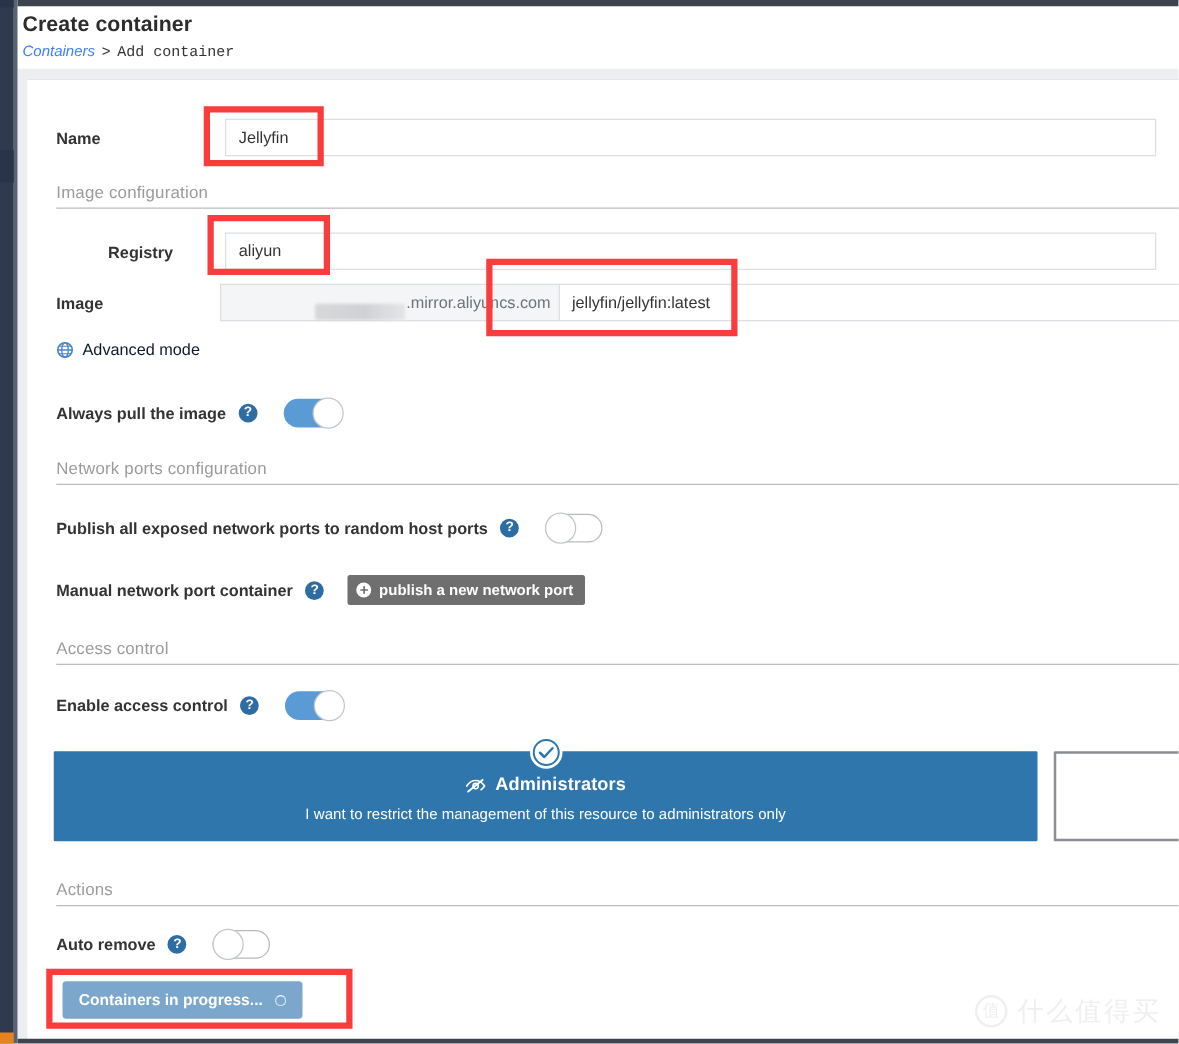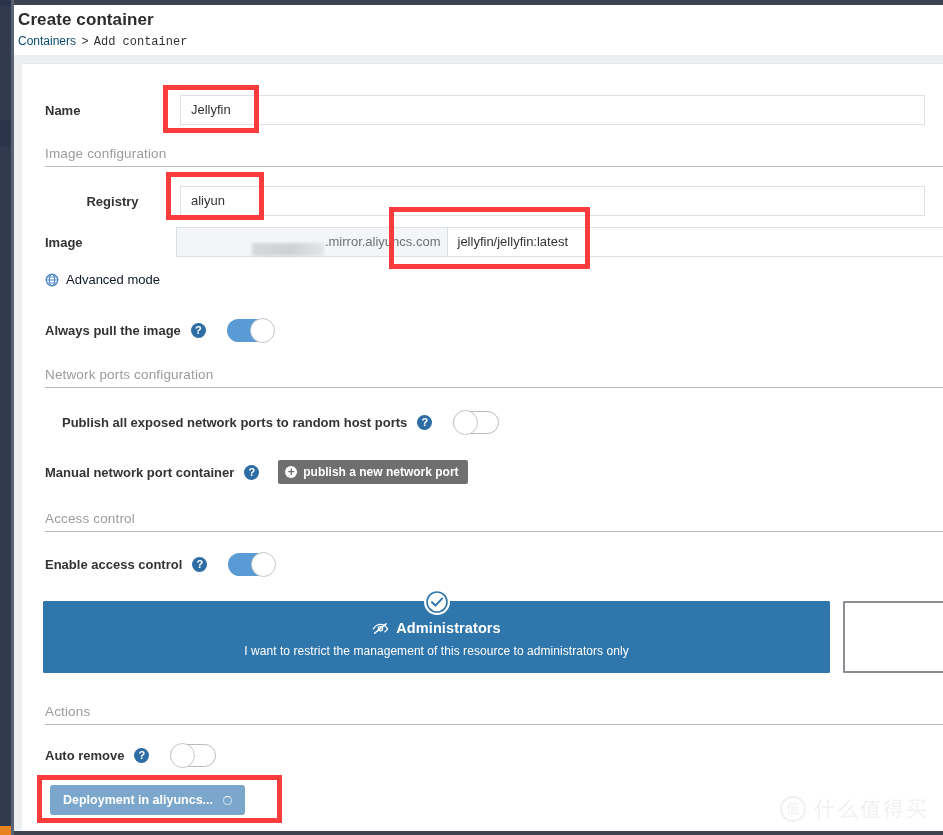--- a/index.html
+++ b/index.html
@@ -74,23 +74,24 @@
     margin: 0;
   }
   .breadcrumb {
     font-size: 12px;
     line-height: 16px;
     margin-top: 3px;
     color: #333;
     white-space: nowrap;
   }
   .breadcrumb .crumb-link {
-    color: #0c4a6e;
+    color: #3b82f6;
     text-decoration: none;
     cursor: pointer;
+    font-style: italic;
   }
   .breadcrumb .crumb-sep { color: #333; margin: 0 2px; }
   .breadcrumb .crumb-current { color: #333; font-family: Liberation Mono, monospace; }
 
   
   .canvas {
     position: absolute;
     left: 14px; top: 55px;
     width: 929px; height: 780px;
     background: #eceef0;
@@ -422,21 +423,21 @@
     <div class="frow" style="position:absolute; left:23px; top:255px; gap:10px;">
       <div class="flabel">Always pull the image</div>
       <span class="help-icon">?</span>
       <div class="toggle on" style="margin-left:11px;">
         <span class="knob"></span>
       </div>
     </div>
 
     <div class="section-title" style="position:absolute; left:23px; top:303px; width:900px;">Network ports configuration</div>
 
-    <div class="frow" style="position:absolute; left:40px; top:347px; gap:10px;">
+    <div class="frow" style="position:absolute; left:23px; top:347px; gap:10px;">
       <div class="flabel">Publish all exposed network ports to random host ports</div>
       <span class="help-icon">?</span>
       <div class="toggle off" style="margin-left:11px;">
         <span class="knob"></span>
       </div>
     </div>
 
     <div class="frow" style="position:absolute; left:23px; top:396px; gap:10px;">
       <div class="flabel">Manual network port container</div>
       <span class="help-icon">?</span>
@@ -483,21 +484,21 @@
 
     <div class="frow" style="position:absolute; left:23px; top:680px; gap:10px;">
       <div class="flabel">Auto remove</div>
       <span class="help-icon">?</span>
       <div class="toggle off" style="margin-left:11px;">
         <span class="knob"></span>
       </div>
     </div>
 
     <button class="btn-deploy" style="position:absolute; left:28px; top:721px;">
-      <span>Deployment in aliyuncs...</span>
+      <span>Containers in progress...</span>
       <span class="spinner"></span>
     </button>
 
   </div>
 
   <div class="anno" style="left:163px; top:85px;  width:96px;  height:48px;"></div>
   <div class="anno" style="left:166px; top:172px; width:98px;  height:48px;"></div>
   <div class="anno" style="left:389px; top:207px; width:201px; height:62px;"></div>
   <div class="anno" style="left:37px;  top:775px; width:245px; height:48px;"></div>
 

